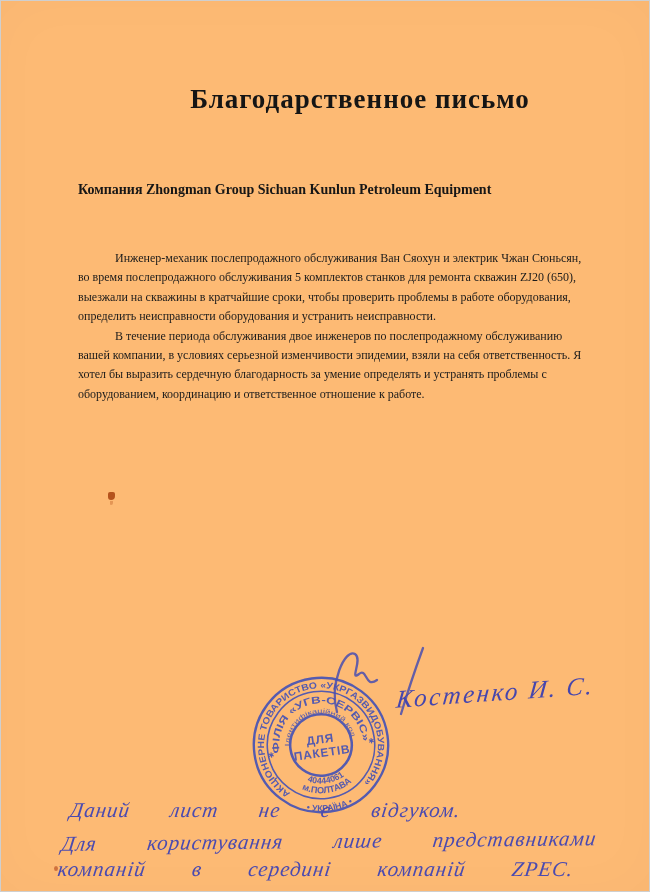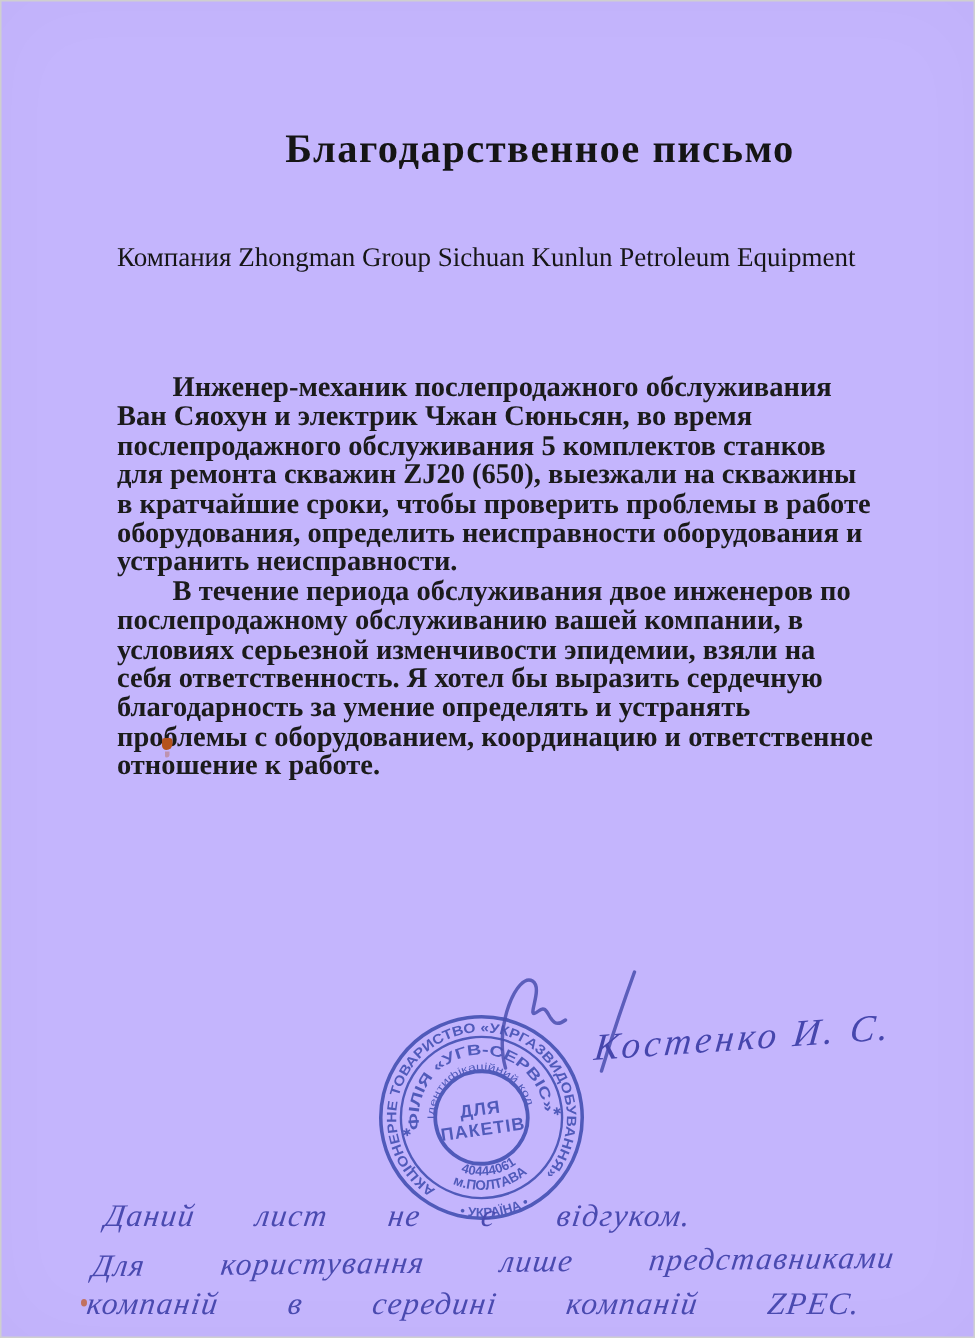--- a/index.html
+++ b/index.html
@@ -1,40 +1,39 @@
 <!DOCTYPE html>
 <html><head>
 <meta charset="utf-8">
 <style>
   html,body{margin:0;padding:0;background:#ffffff;}
   .page{
     position:relative;
     width:650px;height:892px;
-    background:#c4b5fd;
+    background:#fdba74;
     overflow:hidden;
     font-family:"Liberation Serif", serif;
     box-shadow: inset 0 0 0 1px #cfcfcf, inset 0 0 60px rgba(0,0,0,0.02);
   }
   .title{
     position:absolute;top:84px;left:70px;width:580px;
     margin:0;text-align:center;
     font-size:27px;font-weight:bold;color:#151515;
     letter-spacing:1px;
   }
   .addressee{
-    position:absolute;top:159px;left:78px;width:545px;
-    font-size:18px;font-weight:normal;color:#161616;
+    position:absolute;top:178px;left:78px;width:545px;
+    font-size:14px;font-weight:bold;color:#161616;
     line-height:24.5px;
   }
   .addressee span{display:block;}
   .body-text{
     position:absolute;top:249px;left:78px;width:504px;
-    font-size:19px;line-height:19.4px;color:#1b1b1b;
+    font-size:12px;line-height:19.4px;color:#1b1b1b;
     text-align:left;
-    font-weight:bold;
   }
   .body-text p{margin:0;text-indent:37px;}
   .ink-speck{
     position:absolute;left:108px;top:492px;width:7px;height:8px;
     background:#b5531d;border-radius:2px 2px 4px 3px;
     box-shadow:0 7px 0 -2px rgba(181,83,29,0.35);
   }
   .ink-dot-small{
     position:absolute;left:54px;top:866px;width:4px;height:5px;
     background:#c05a2c;border-radius:50%;opacity:.75;

